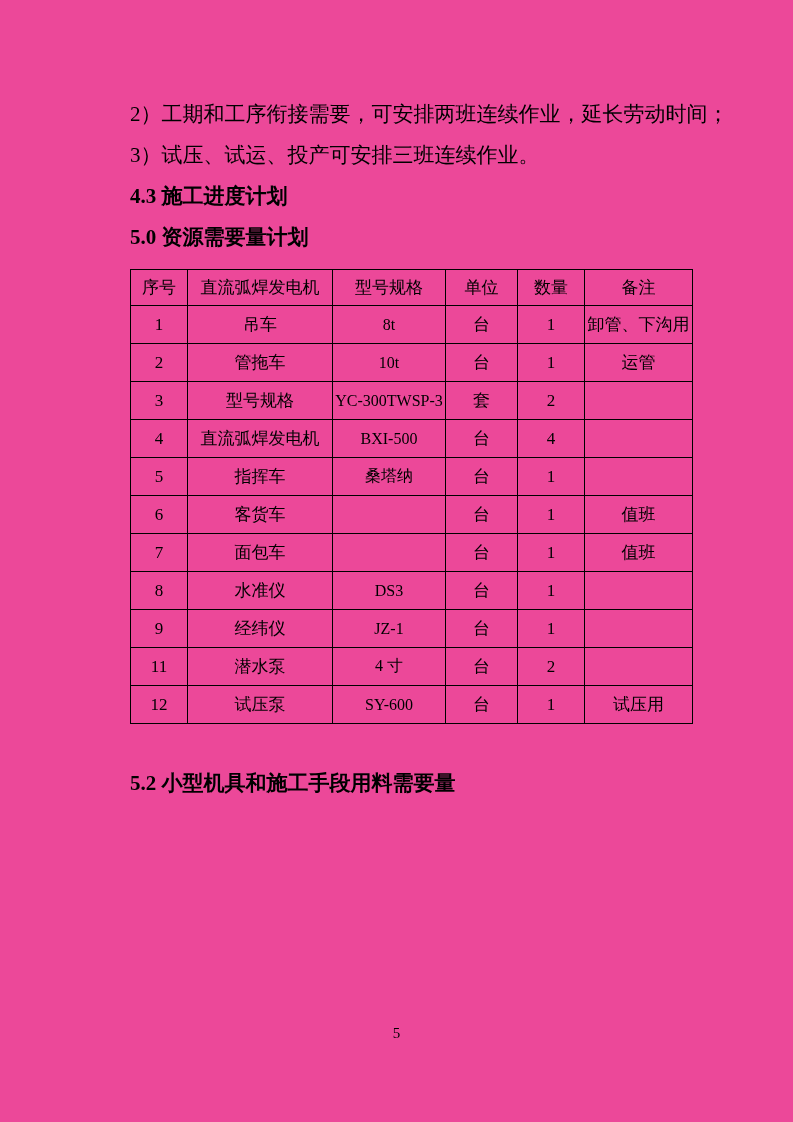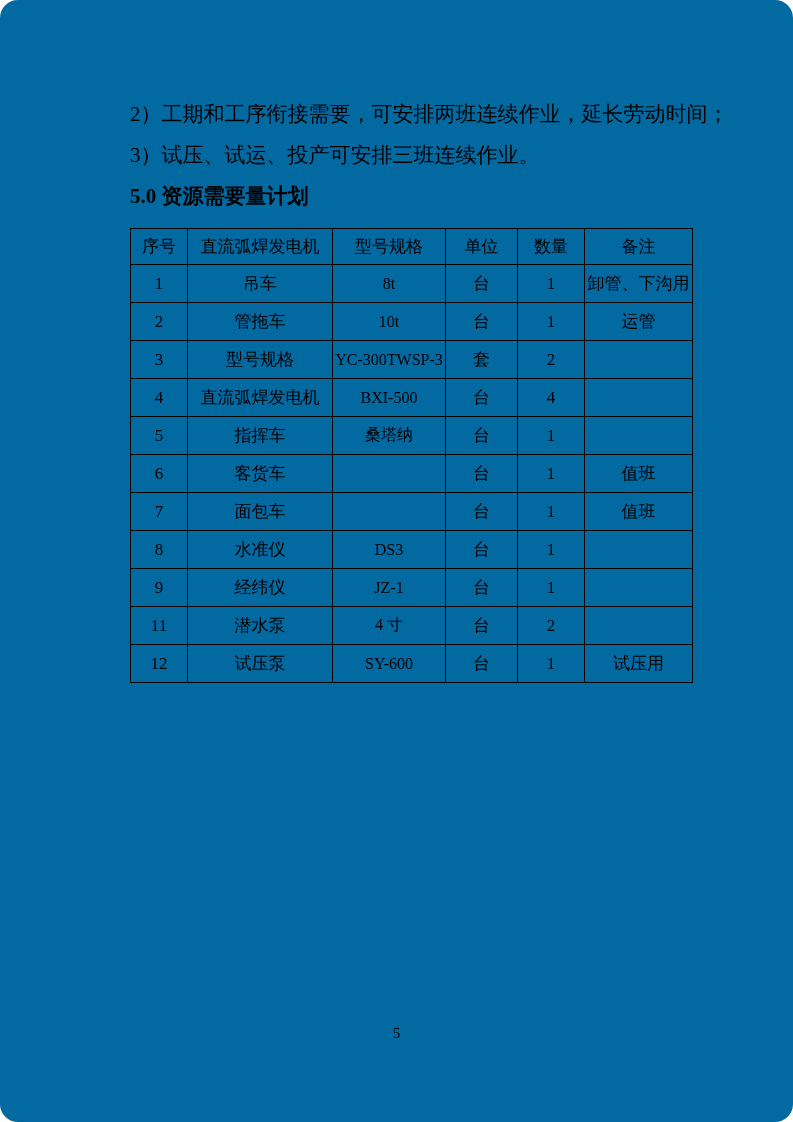--- a/index.html
+++ b/index.html
@@ -1,25 +1,24 @@
 <!DOCTYPE html>
 <html><head>
 <meta charset="utf-8">
 <style>
   * { box-sizing: border-box; }
   html, body { margin: 0; padding: 0; background: #ffffff; }
   .page {
     position: relative;
     width: 793px;
     height: 1122px;
-    background: #0369a1;
+    background: #ec4899;
     color: #000000;
     font-family: "Liberation Serif", "DejaVu Serif", serif;
     overflow: hidden;
-    border-radius: 18px;
   }
   .content {
     position: absolute;
     left: 130px;
     top: 103px;
     width: 562px;
   }
   .para {
     font-size: 21px;
     line-height: 22px;
@@ -66,20 +65,21 @@
 </head>
 <body>
 
 <div class="page">
   <div class="content">
 
     <p class="para">2）工期和工序衔接需要，可安排两班连续作业，延长劳动时间；</p>
 
     <p class="para">3）试压、试运、投产可安排三班连续作业。</p>
 
+    <p class="heading">4.3 施工进度计划</p>
 
 
     <p class="heading">5.0 资源需要量计划</p>
 
 
     <table class="equip">
       <colgroup>
         <col style="width:57px">
         <col style="width:145px">
         <col style="width:113px">
@@ -182,17 +182,18 @@
             <td>12</td>
             <td>试压泵</td>
             <td>SY-600</td>
             <td>台</td>
             <td>1</td>
             <td>试压用</td>
           </tr>
         </tbody>
     </table>
 
+    <p class="heading heading-after-table">5.2 小型机具和施工手段用料需要量</p>
 
   </div>
 
   <div class="page-number">5</div>
 </div>
 
 </body></html>

